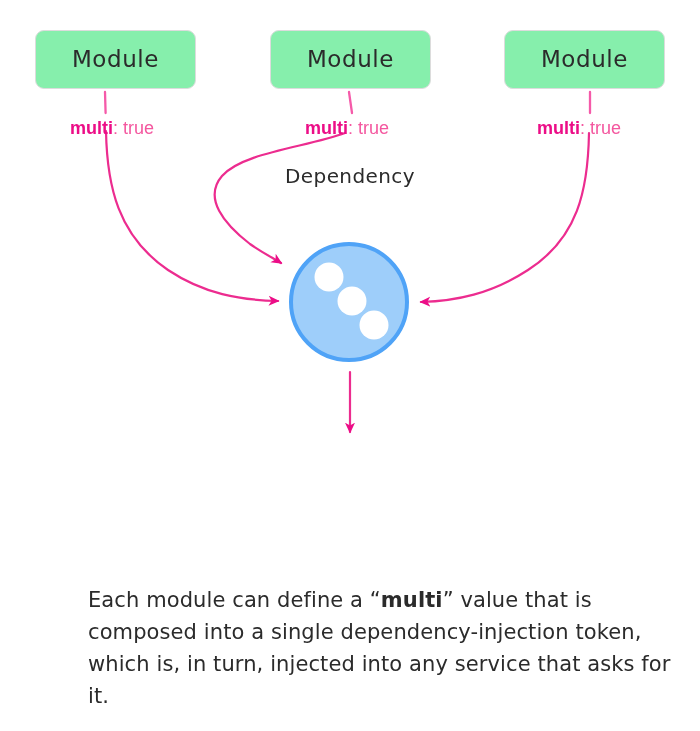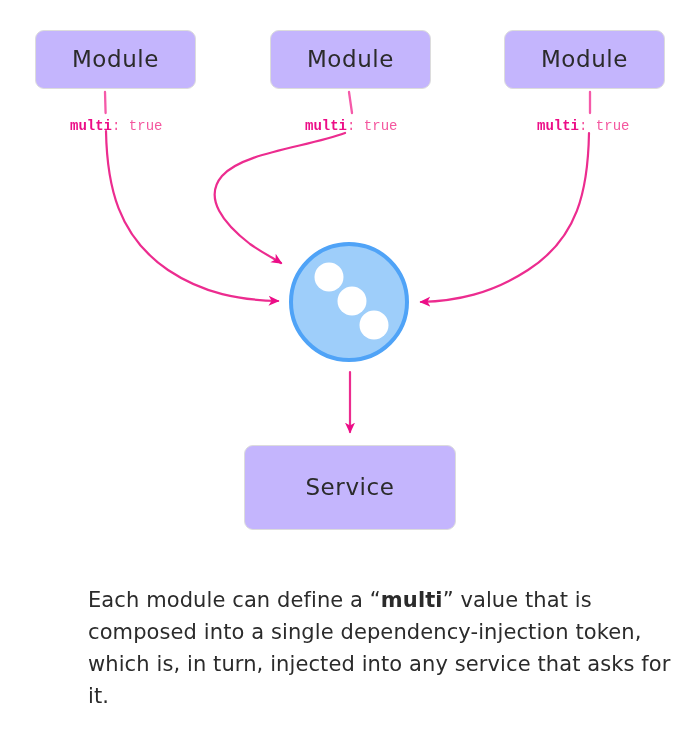--- a/index.html
+++ b/index.html
@@ -19,21 +19,21 @@
     position: absolute;
     left: 0; top: 0;
     width: 700px;
     height: 731px;
   }
 
   
   .node-box {
     position: absolute;
     box-sizing: border-box;
-    background: #c4b5fd;
+    background: #86efac;
     border: 1px solid #dcdcdc;
     border-radius: 9px;
     display: flex;
     align-items: center;
     justify-content: center;
   }
   .node-box .node-label {
     font-family: "DejaVu Sans", sans-serif;
     font-size: 23px;
     font-weight: 400;
@@ -45,22 +45,22 @@
 
   #module-box-1 { left: 35px;  top: 30px; width: 161px; height: 59px; }
   #module-box-2 { left: 270px; top: 30px; width: 161px; height: 59px; }
   #module-box-3 { left: 504px; top: 30px; width: 161px; height: 59px; }
   #service-box  { left: 244px; top: 445px; width: 212px; height: 85px; }
 
   
   .edge-label {
     position: absolute;
     white-space: nowrap;
-    font-family: Liberation Mono, monospace;
-    font-size: 14px;
+    font-family: Liberation Sans, sans-serif;
+    font-size: 18px;
     color: #f0489e;
     line-height: 1;
   }
   .edge-label .key {
     font-weight: 700;
     color: #ec0d87;
   }
   .edge-label .val {
     font-weight: 400;
     color: #f4579f;
@@ -140,32 +140,30 @@
   <div class="node-box" id="module-box-1">
     <span class="node-label">Module</span>
   </div>
   <div class="node-box" id="module-box-2">
     <span class="node-label">Module</span>
   </div>
   <div class="node-box" id="module-box-3">
     <span class="node-label">Module</span>
   </div>
 
-  <div class="node-box" id="service-box">
-    <span class="node-label">Service</span>
-  </div>
 
   <div class="edge-label" id="edge-label-1">
     <span class="key">multi</span><span class="val">: </span><span class="val">true</span>
   </div>
   <div class="edge-label" id="edge-label-2">
     <span class="key">multi</span><span class="val">: </span><span class="val">true</span>
   </div>
   <div class="edge-label" id="edge-label-3">
     <span class="key">multi</span><span class="val">: </span><span class="val">true</span>
   </div>
 
   <div id="composite-title">
+    <div>Dependency</div>
   </div>
 
   <p id="description"><span>Each module can define a “</span><span class="strong">multi</span><span>” value that is composed into a single dependency-injection token, which is, in turn, injected into any service that asks for it.</span></p>
 
 </div>
 
 </body></html>

